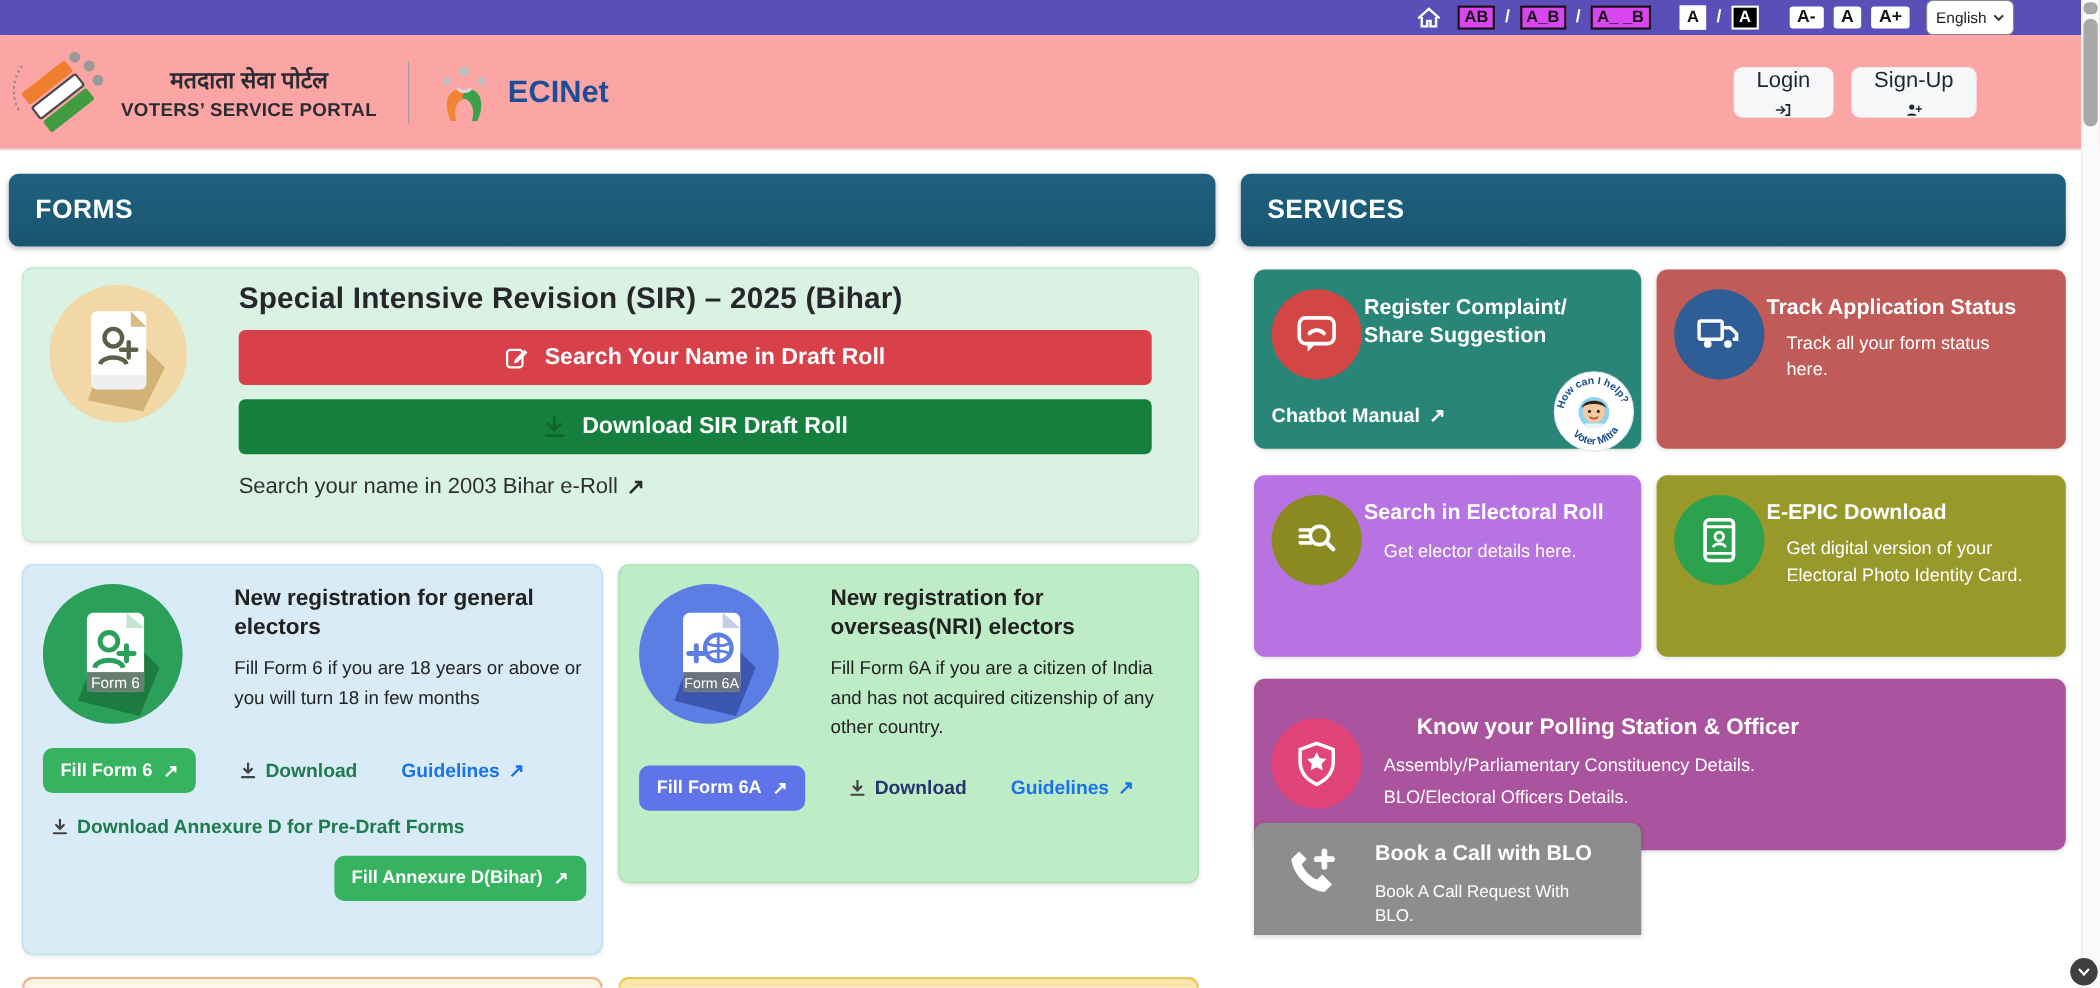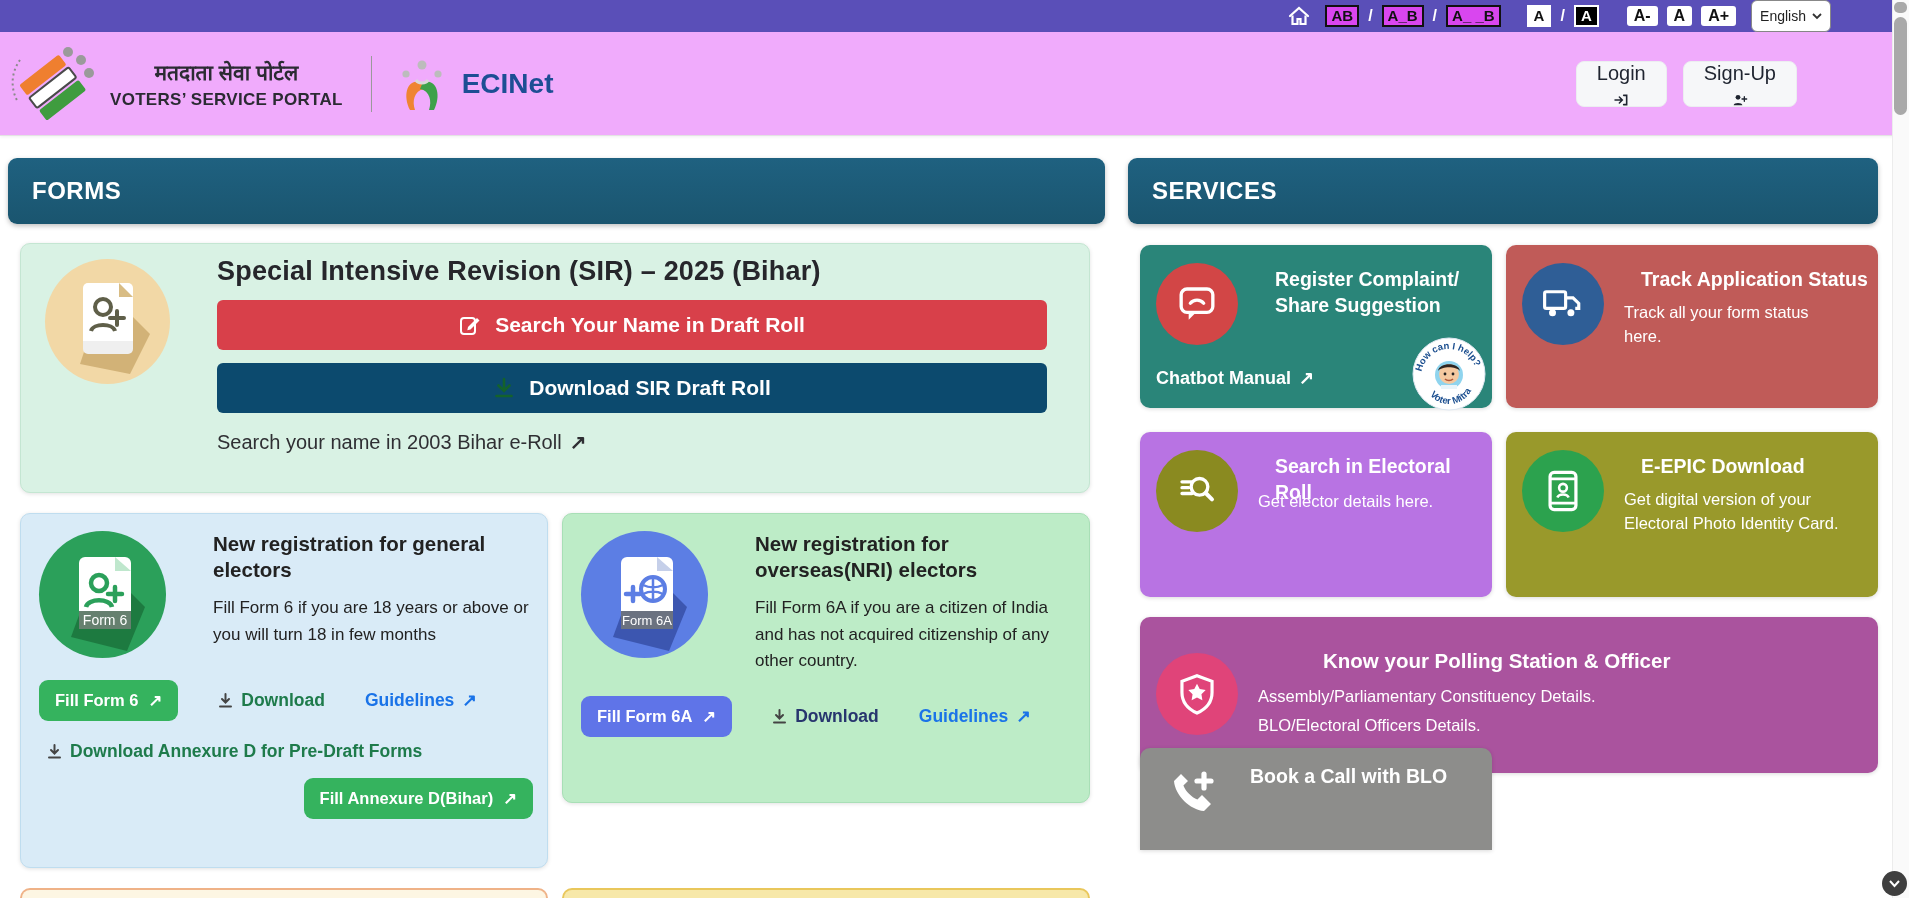--- a/index.html
+++ b/index.html
@@ -16,21 +16,21 @@
   .acc-plain { background:#fff; border:2px solid #111; color:#111; font-weight:bold; font-size:15px; line-height:18px; padding:0 5px; cursor:pointer; }
   .acc-dark { background:#000; color:#fff; border:2px solid #fff; }
   .acc-sep { color:#fff; font-weight:bold; font-size:16px; }
   .acc-size { background:#fff; border:none; border-radius:3px; color:#111; font-weight:bold;
               font-size:16px; padding:1px 7px; cursor:pointer; }
   .lang-select { background:#fff; border:1px solid #888; border-radius:6px; height:32px;
                  display:flex; align-items:center; gap:6px; padding:0 8px; font-size:14px;
                  color:#222; cursor:pointer; margin-left:6px; }
 
   
-  .header { position:absolute; left:0; top:32px; width:1909px; height:104px; background:#f0abfc;
+  .header { position:absolute; left:0; top:32px; width:1909px; height:104px; background:#fca5a5;
             border-bottom:1px solid #e3e3e3; box-shadow:0 1px 3px rgba(0,0,0,.06);
             display:flex; align-items:center; padding:0 0 0 10px; }
   .portal-titles { margin-left:12px; text-align:center; }
   .portal-hi { font-size:21px; font-weight:bold; color:#2b2b33; }
   .portal-en { font-size:17px; font-weight:bold; color:#2b2b33; letter-spacing:.3px; margin-top:4px; }
   .hdr-divider { width:1px; height:56px; background:#9a9a9a; margin:0 24px 0 28px; }
   .ecinet-name { font-size:28px; font-weight:bold; color:#1d4e94; margin-left:14px; }
   .hdr-right { margin-left:auto; display:flex; gap:16px; margin-right:112px; }
   .btn-light { background:#f6f7f9; border:1px solid #eceef1; border-radius:8px; height:46px;
                padding:0 20px; display:flex; align-items:center; gap:9px; font-size:20px;
@@ -47,21 +47,21 @@
   .card { position:absolute; border-radius:10px; box-shadow:0 1px 4px rgba(0,0,0,.12); }
   .sir-card { left:20px; top:243px; width:1070px; height:250px; background:#d9f2e4; border:1px solid #c4e6d2; }
   .sir-circle { position:absolute; left:24px; top:15px; width:125px; height:125px; border-radius:50%;
                 background:#f2d8a6; overflow:hidden; }
   .sir-content { margin:12px 42px 0 196px; }
   .sir-title { font-size:27px; font-weight:bold; color:#26262b; letter-spacing:.2px; }
   .big-btn { height:50px; border-radius:6px; display:flex; align-items:center; justify-content:center;
              gap:14px; color:#fff; font-size:21px; font-weight:bold; cursor:pointer; margin-top:13px;
              border:none; width:100%; }
   .btn-red { background:#d8404a; }
-  .btn-green { background:#0c4a6e; }
+  .btn-green { background:#15803d; }
   .eroll-link { margin-top:17px; font-size:20px; color:#2f2f33; display:flex; align-items:center;
                 gap:8px; cursor:pointer; width:max-content; }
 
   .form-card { top:513px; width:528px; }
   .form6-card { left:20px; height:355px; background:#d9ebf7; border:1px solid #bfddef; }
   .form6a-card { left:562px; height:290px; background:#bdecc7; border:1px solid #a8dfb6; }
   .form-row1 { display:flex; padding:17px 14px 0 18px; }
   .form-circle { width:127px; height:127px; border-radius:50%; flex:0 0 127px; overflow:hidden; }
   .fc-green { background:#2ba05a; }
   .fc-blue { background:#5c7ee4; }
@@ -83,21 +83,21 @@
   .peek-strip { position:absolute; top:888px; width:528px; height:10px;
                 border-radius:10px 10px 0 0; border-style:solid; border-width:2px 2px 0 2px; }
   .strip-cream { left:20px; background:#fdf6e3; border-color:#efb287; }
   .strip-yellow { left:562px; background:#f7e8a9; border-color:#e9c75b; }
 
   
   .svc { position:absolute; border-radius:10px; color:#fff; cursor:pointer;
          box-shadow:0 1px 4px rgba(0,0,0,.15); }
   .svc-circle { position:absolute; left:16px; top:18px; width:82px; height:82px; border-radius:50%;
                 display:flex; align-items:center; justify-content:center; }
-  .svc-title { position:absolute; left:135px; top:22px; font-size:19.5px; font-weight:bold; line-height:1.32; }
+  .svc-title { position:absolute; left:100px; top:22px; font-size:19.5px; font-weight:bold; line-height:1.32; }
   .svc-desc { position:absolute; left:118px; font-size:16.5px; line-height:1.45; }
   .c-register { left:1140px; top:245px; width:352px; height:163px; background:#2a8579; }
   .c-track    { left:1506px; top:245px; width:372px; height:163px; background:#c05b58; }
   .c-search   { left:1140px; top:432px; width:352px; height:165px; background:#b873e3; }
   .c-eepic    { left:1506px; top:432px; width:372px; height:165px; background:#99992b; }
   .c-polling  { left:1140px; top:617px; width:738px; height:156px; background:#aa539e; }
   .c-blo      { left:1140px; top:748px; width:352px; height:102px; background:#8d8d8b;
                 border-radius:10px 10px 0 0; }
   .chatbot-link { position:absolute; left:16px; top:122px; display:flex; align-items:center; gap:8px;
                   font-size:18px; font-weight:bold; color:#fff; cursor:pointer; }
@@ -418,20 +418,21 @@
 </div>
 
 <div class="svc c-blo">
   <span class="abs" style="left:26px; top:20px;">
     <svg width="52" height="52" viewBox="0 0 26 26">
         <path d="M7.5 3L4 6.5c.5 7 8 14.5 15 15l3.5-3.5-4.5-4.5-2.3 2.3c-3-1.2-5.8-4-7-7l2.3-2.3z" fill="#fff"></path>
         <path d="M19 3v7M15.5 6.5h7" stroke="#fff" stroke-width="2.6" stroke-linecap="round"></path>
       </svg>
   </span>
   <div class="svc-title" style="left:110px; top:16px;">Book a Call with BLO</div>
+  <div class="svc-desc" style="left:110px; top:52px; width:200px; font-size:15.5px;">Book A Call Request With BLO.</div>
 </div>
 
 <div class="scroll-track">
   <div class="scroll-nub"></div>
   <div class="scroll-thumb"></div>
 </div>
 <div class="scroll-down-fab">
   <svg width="11" height="8" viewBox="0 0 11 8">
       <path d="M1 1l4.5 5L10 1" stroke="#fff" stroke-width="2" fill="none"></path>
     </svg>

